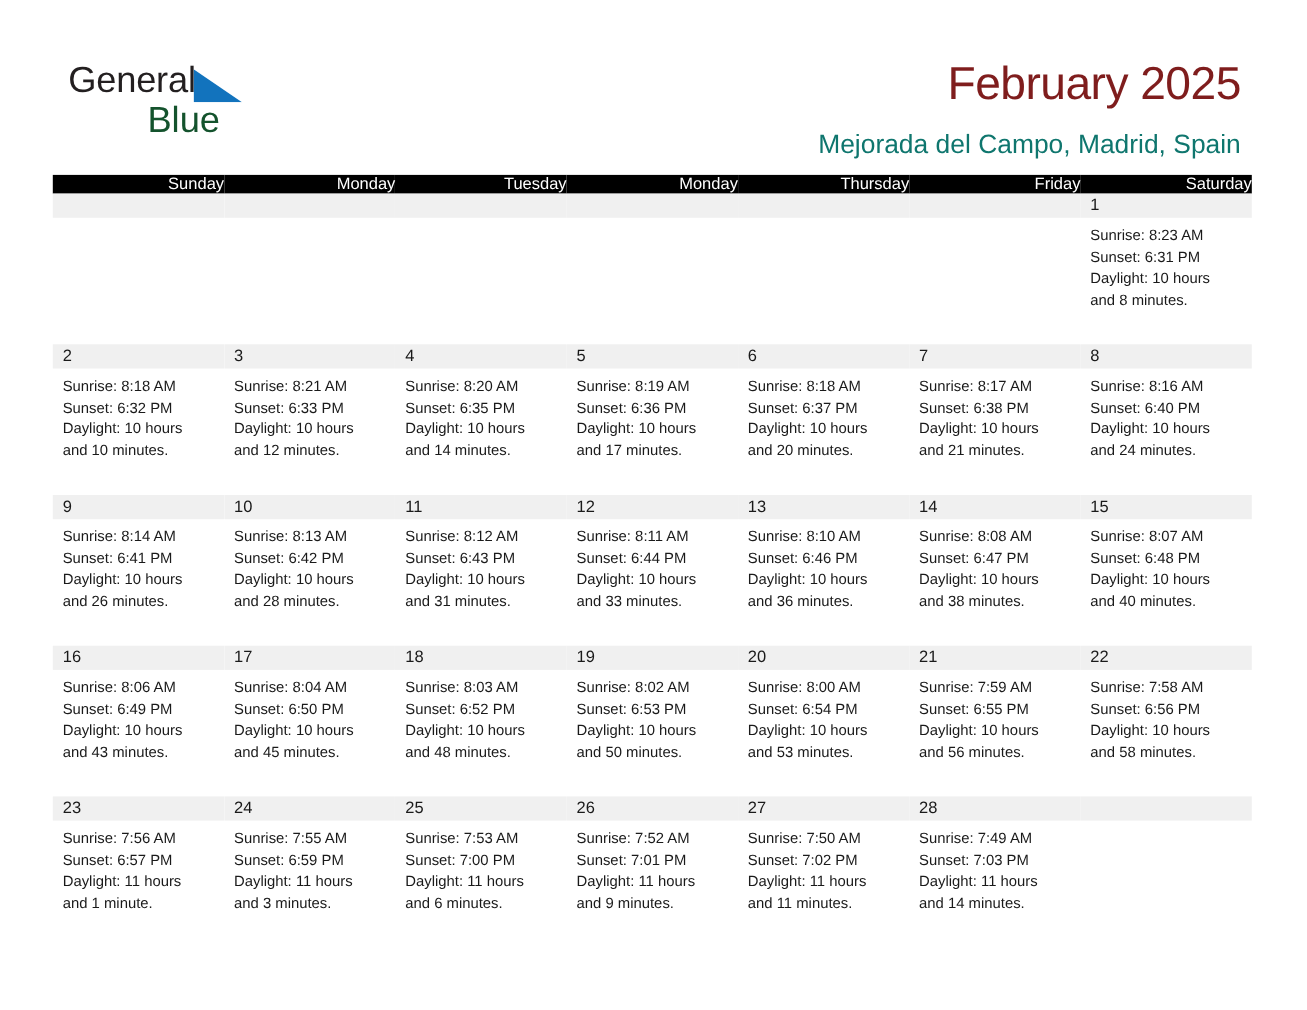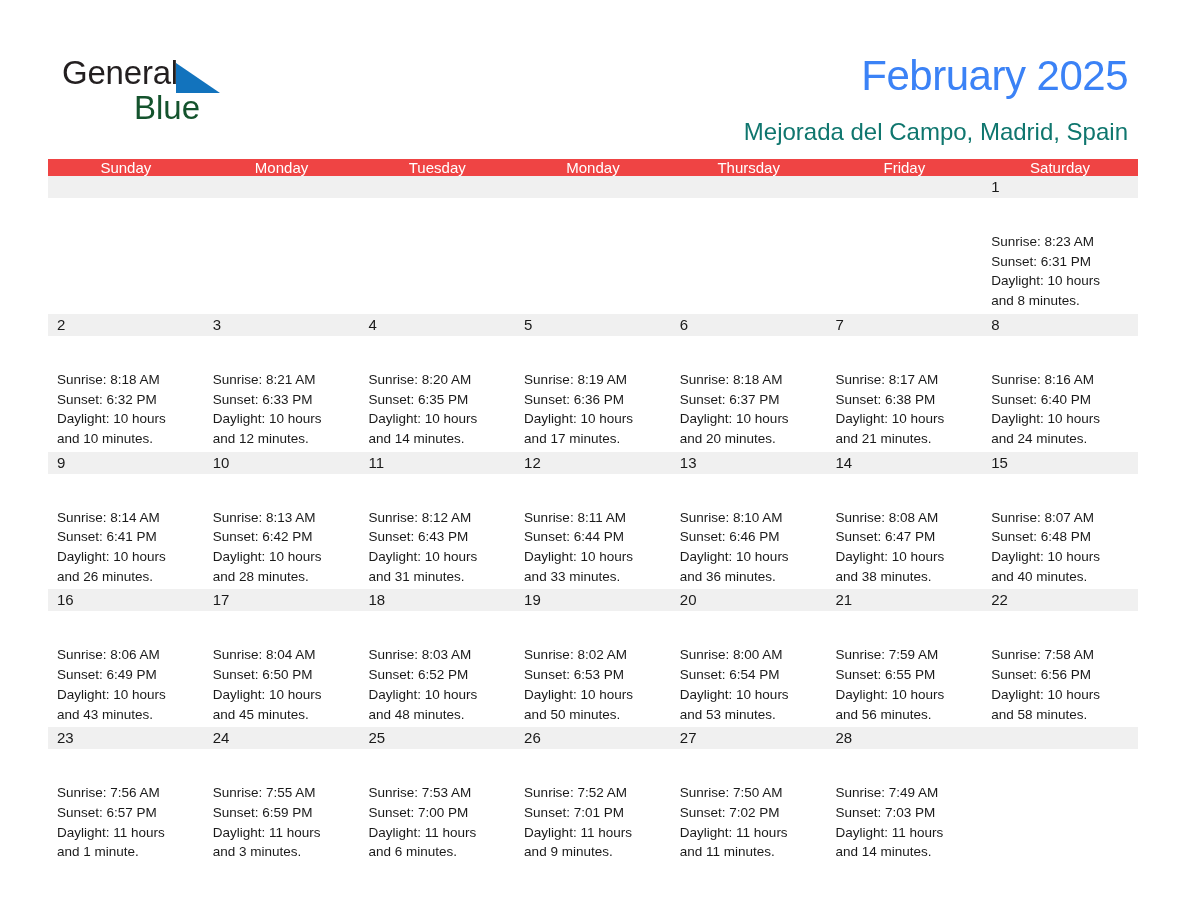--- a/index.html
+++ b/index.html
@@ -53,21 +53,21 @@
     line-height: 1;
     display: block;
     margin-top: -6px;
     margin-left: 72px;
   }
   .title {
     position: absolute;
     right: 56px;
     top: 48px;
     font-size: 42px;
-    color: #3b82f6;
+    color: #7f1d1d;
     letter-spacing: -0.5px;
     white-space: nowrap;
   }
   .subtitle {
     position: absolute;
     right: 56px;
     top: 114px;
     font-size: 24px;
     color: #0f766e;
     white-space: nowrap;
@@ -86,25 +86,25 @@
     width: 1090px;
   }
   table.cal th,
   table.cal td {
     width: 155.7px;
     padding: 0;
     margin: 0;
     vertical-align: top;
   }
   thead th {
-    background: #ef4444;
+    background: #000000;
     color: #ffffff;
     font-weight: normal;
     font-size: 15px;
-    text-align: center;
+    text-align: right;
     padding: 6px 0 7px 9px;
     height: 16px;
   }
 
   
   tbody.week > tr > td {
     background: #ffffff;
   }
   tbody.week .daycell {
     position: relative;
@@ -121,21 +121,20 @@
     padding-left: 9px;
     font-size: 15px;
     color: #1a1a1a;
     box-sizing: border-box;
   }
   .cell-body {
     padding: 6px 8px 0 9px;
     font-size: 13.5px;
     line-height: 19.7px;
     color: #1a1a1a;
-    margin-top: 28px;
   }
   .cell-body div { white-space: nowrap; }
 
   
   tr.rule td {
     height: 3px;
     padding: 0;
     background: #2a72b5;
     font-size: 0;
     line-height: 0;

